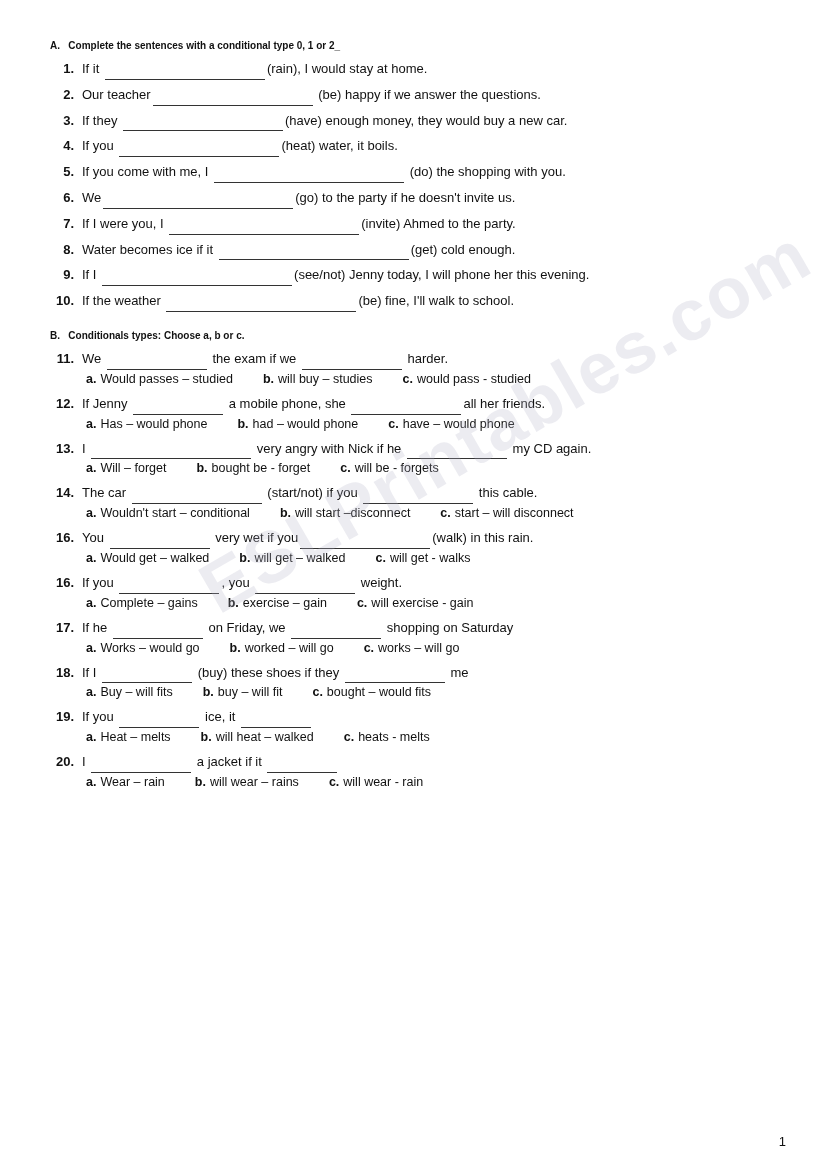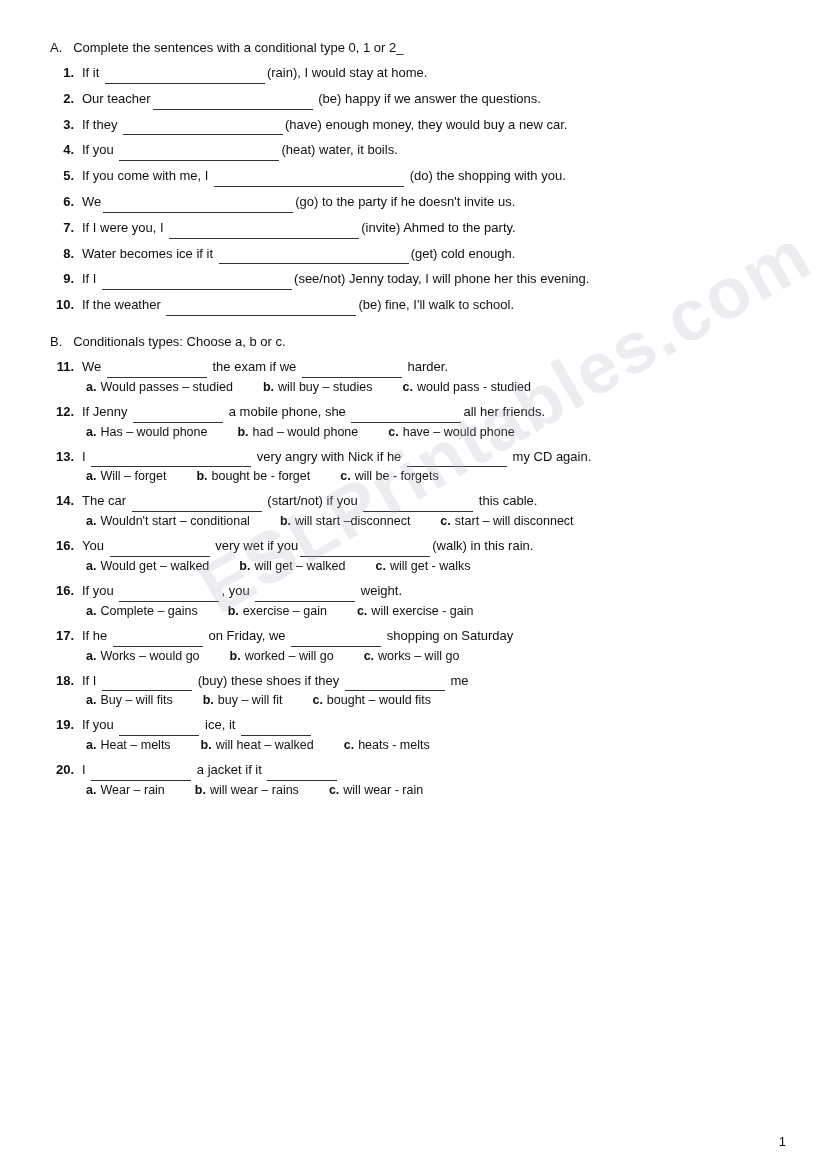--- a/index.html
+++ b/index.html
@@ -7,23 +7,23 @@
       background: #fff;
       font-family: Arial, sans-serif;
       font-size: 13px;
       color: #111;
       width: 826px;
       min-height: 1169px;
       padding: 40px 50px 40px 50px;
       position: relative;
     }
     .section-title {
-      font-weight: normal;
+      font-weight: bold;
       margin-bottom: 8px;
-      font-size: 13px;
+      font-size: 10px;
     }
     .section-a, .section-b {
       margin-bottom: 18px;
     }
     .question {
       margin-bottom: 5px;
       display: flex;
       align-items: baseline;
       gap: 4px;
     }

